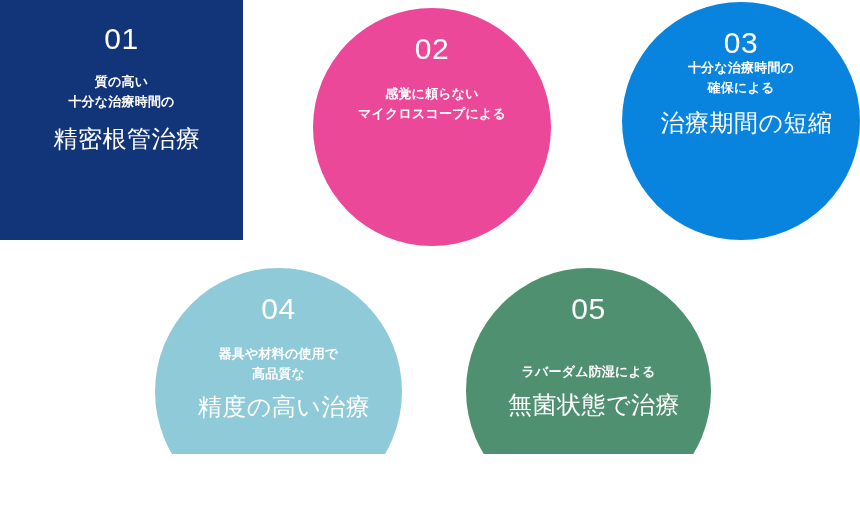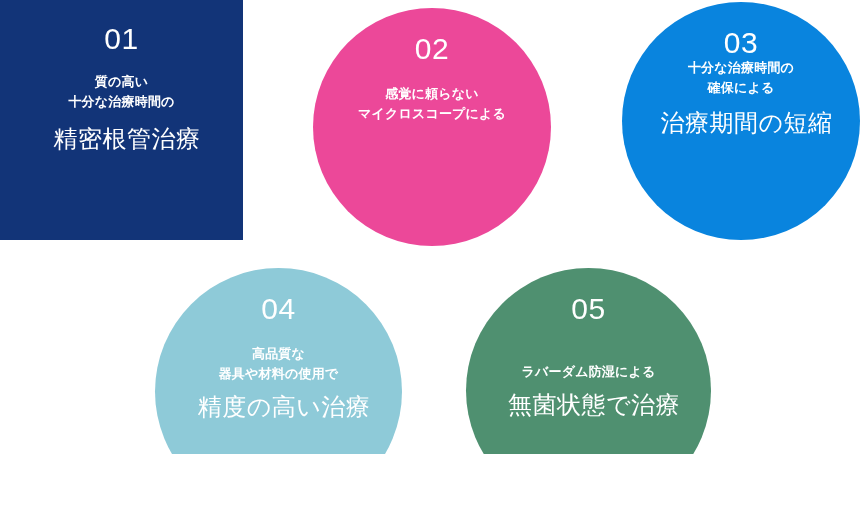--- a/index.html
+++ b/index.html
@@ -159,22 +159,22 @@
     <div class="card-subtitle">
       <span class="sub-line">十分な治療時間の</span>
       <span class="sub-line">確保による</span>
     </div>
     <div class="card-title">治療期間の短縮</div>
   </div>
 
   <div class="card circle" id="card-04">
     <div class="card-number">04</div>
     <div class="card-subtitle">
+      <span class="sub-line">器具や材料の使用で</span>
       <span class="sub-line">高品質な</span>
-      <span class="sub-line">器具や材料の使用で</span>
     </div>
     <div class="card-title">精度の高い治療</div>
   </div>
 
   <div class="card circle" id="card-05">
     <div class="card-number">05</div>
     <div class="card-subtitle">
       <span class="sub-line">ラバーダム防湿による</span>
     </div>
     <div class="card-title">無菌状態で治療</div>

